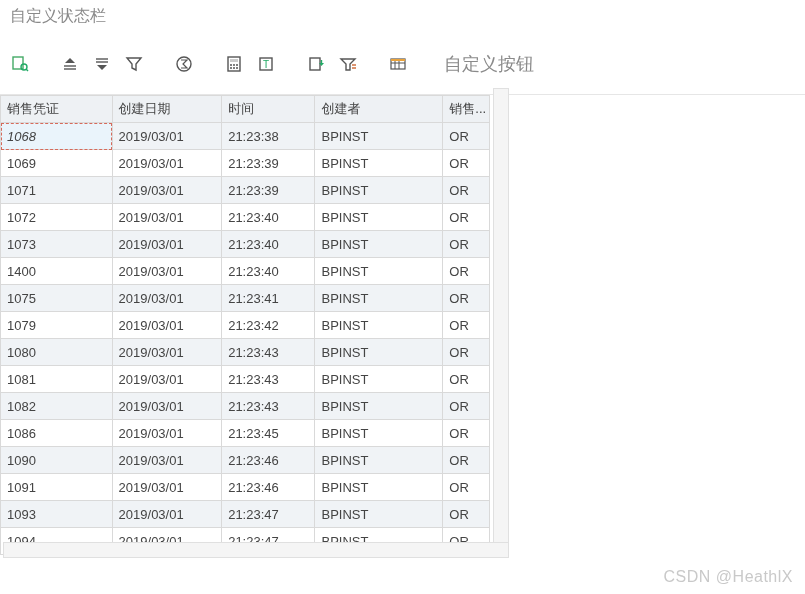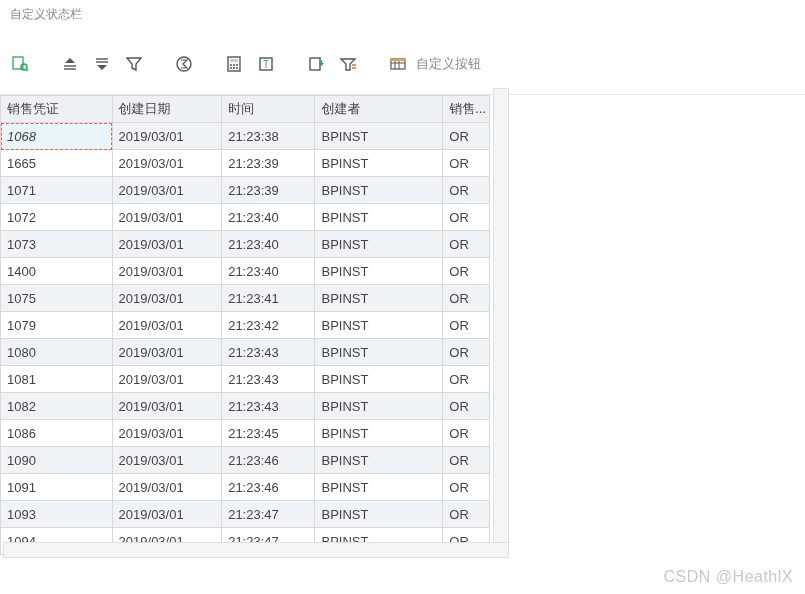--- a/index.html
+++ b/index.html
@@ -7,21 +7,21 @@
     padding: 0;
     font-family: "Microsoft YaHei", Arial, sans-serif;
     background: #ffffff;
     color: #444;
     width: 805px;
     height: 594px;
     overflow: hidden;
     position: relative;
   }
   .title-bar {
-    font-size: 12px;
+    font-size: 16px;
     color: #8a8a8a;
     padding: 6px 10px 0 10px;
     height: 32px;
   }
   .toolbar {
     display: flex;
     align-items: center;
     gap: 0;
     padding: 6px 6px 10px 6px;
     height: 40px;
@@ -34,21 +34,22 @@
     align-items: center;
     justify-content: center;
     margin-right: 4px;
     cursor: pointer;
     color: #505050;
   }
   .tsep {
     width: 18px;
   }
   .toolbar-label {
-    font-size: 13px;
+    margin-left: 28px;
+    font-size: 18px;
     color: #8a8a8a;
   }
   svg { display: block; }
 
   .grid {
     border-collapse: collapse;
     table-layout: fixed;
     width: 490px;
   }
   .grid th, .grid td {
@@ -216,21 +217,21 @@
   </thead>
   <tbody id="grid-body">
       <tr>
         <td class="selected-cell">1068</td>
         <td>2019/03/01</td>
         <td>21:23:38</td>
         <td>BPINST</td>
         <td>OR</td>
       </tr>
       <tr>
-        <td>1665</td>
+        <td>1069</td>
         <td>2019/03/01</td>
         <td>21:23:39</td>
         <td>BPINST</td>
         <td>OR</td>
       </tr>
       <tr>
         <td>1071</td>
         <td>2019/03/01</td>
         <td>21:23:39</td>
         <td>BPINST</td>

